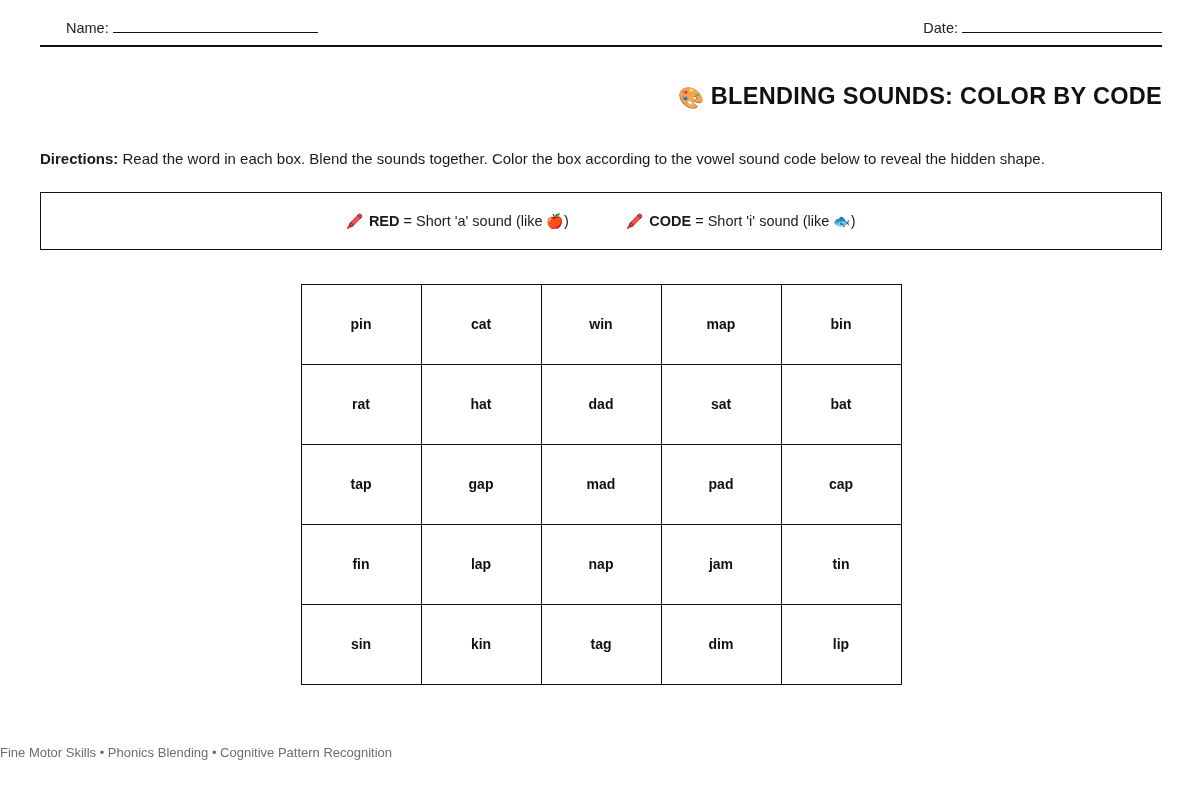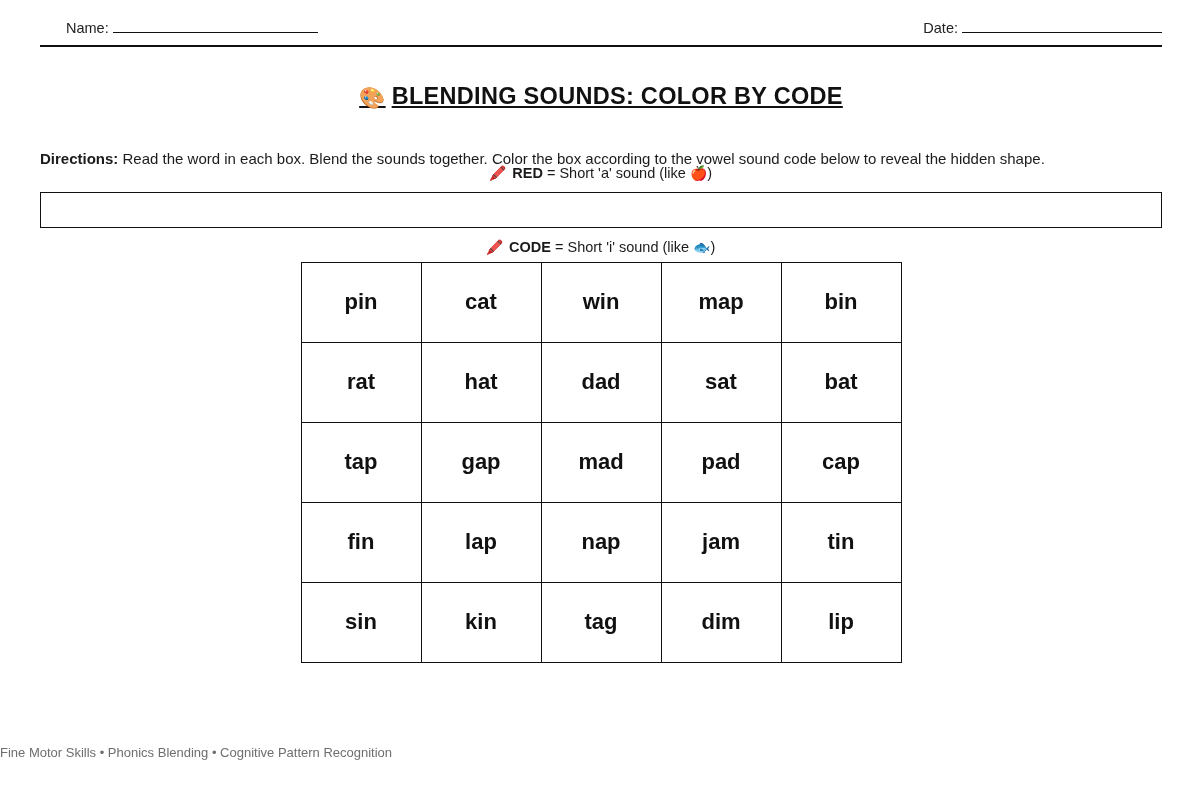--- a/index.html
+++ b/index.html
@@ -47,27 +47,26 @@
 
   .header-divider {
     margin-top: 9px;
     border-top: 2.6px solid #111;
     width: 100%;
   }
 
   
   .title {
     margin-top: 36px;
-    text-align: center;
+    text-align: right;
     font-size: 23.5px;
     font-weight: bold;
     letter-spacing: 0.3px;
     color: #111;
     white-space: nowrap;
-    text-decoration: underline;
   }
   .title .emoji {
     font-size: 21px;
     vertical-align: -1px;
     margin-right: 6px;
   }
 
   
   .directions {
     margin-top: 37px;
@@ -75,26 +74,25 @@
     line-height: 1.58;
     color: #1b1b1b;
     max-width: 1122px;
   }
   .directions .lead { font-weight: bold; }
 
   
   .legend-box {
     margin-top: 21px;
     border: 1.6px solid #111;
-    height: 36px;
+    height: 58px;
     display: flex;
     align-items: center;
     justify-content: center;
     gap: 58px;
-    flex-direction: column;
   }
   .legend-item {
     font-size: 14.5px;
     color: #1b1b1b;
     white-space: nowrap;
   }
   .legend-item .crayon { margin-right: 5px; font-size: 14px; }
   .legend-item .code { font-weight: bold; }
   .legend-item .swatch-emoji { font-size: 14px; }
 
@@ -108,21 +106,21 @@
     border-collapse: collapse;
     table-layout: fixed;
     width: 600px;
   }
   .word-grid td {
     width: 120px;
     height: 80px;
     border: 1.4px solid #111;
     text-align: center;
     vertical-align: middle;
-    font-size: 22px;
+    font-size: 14px;
     font-weight: bold;
     color: #111;
   }
 
   
   .footer {
     position: absolute;
     left: 0;
     right: 0;
     bottom: 42px;

